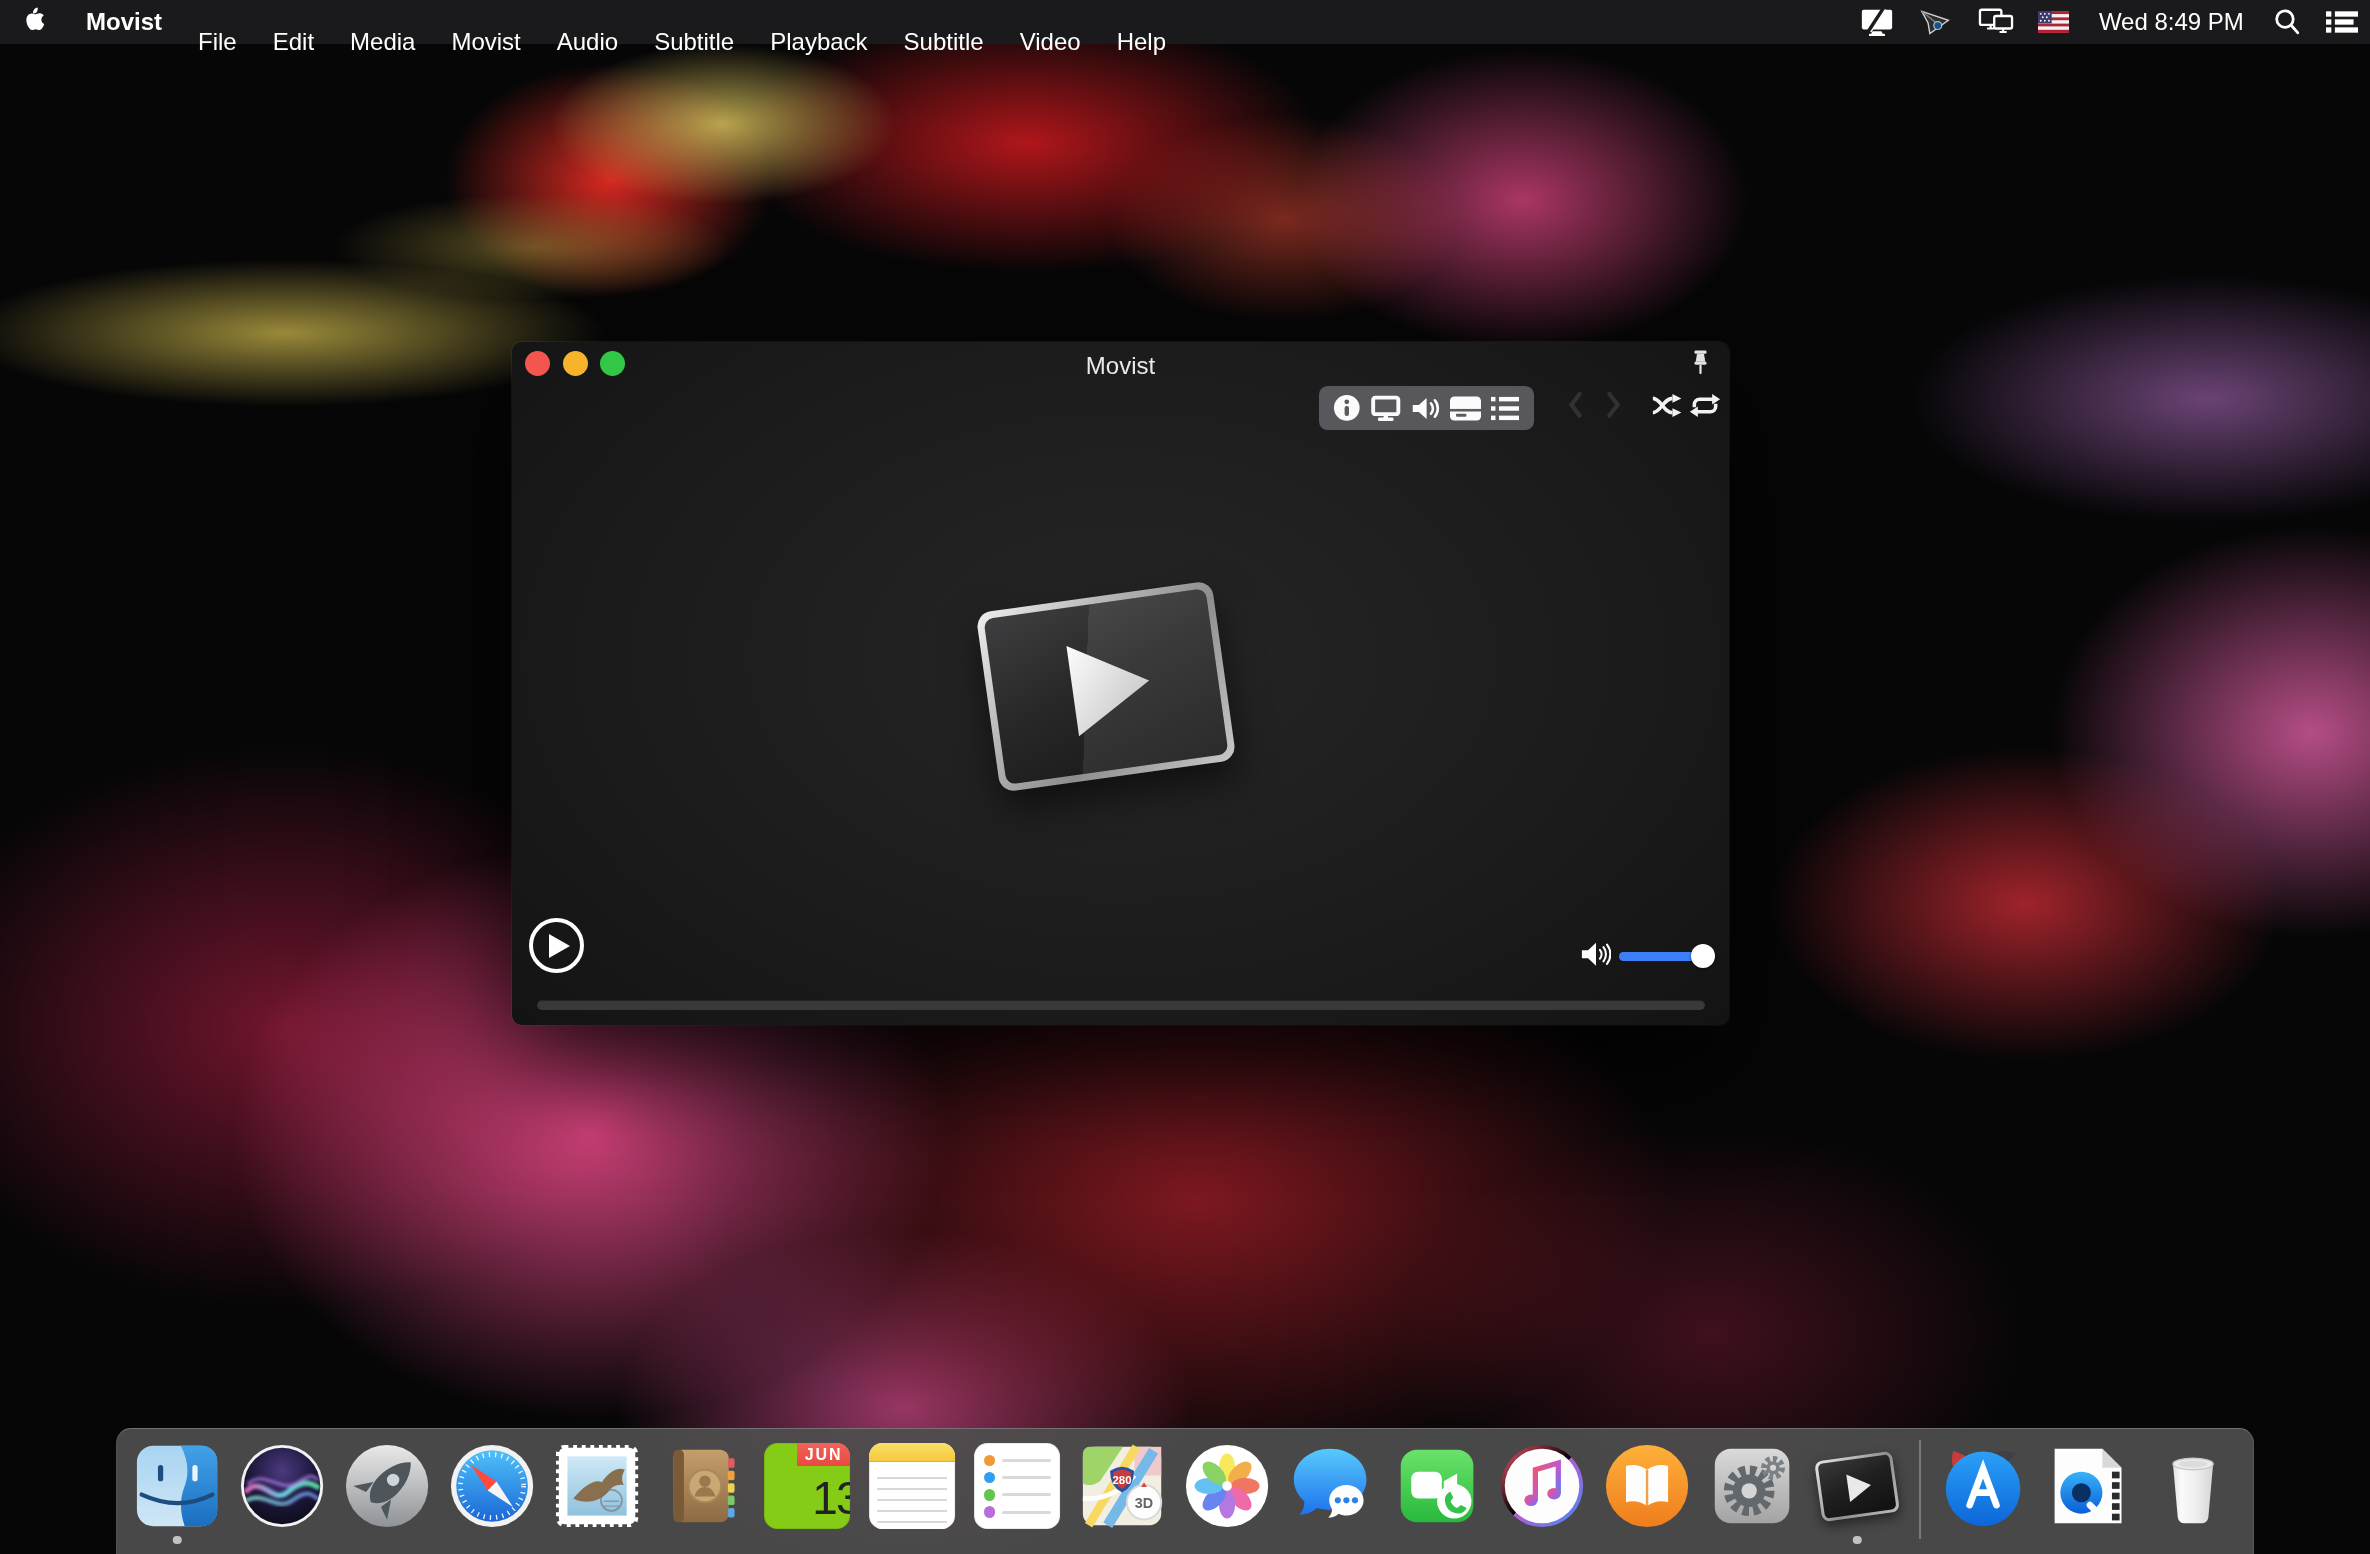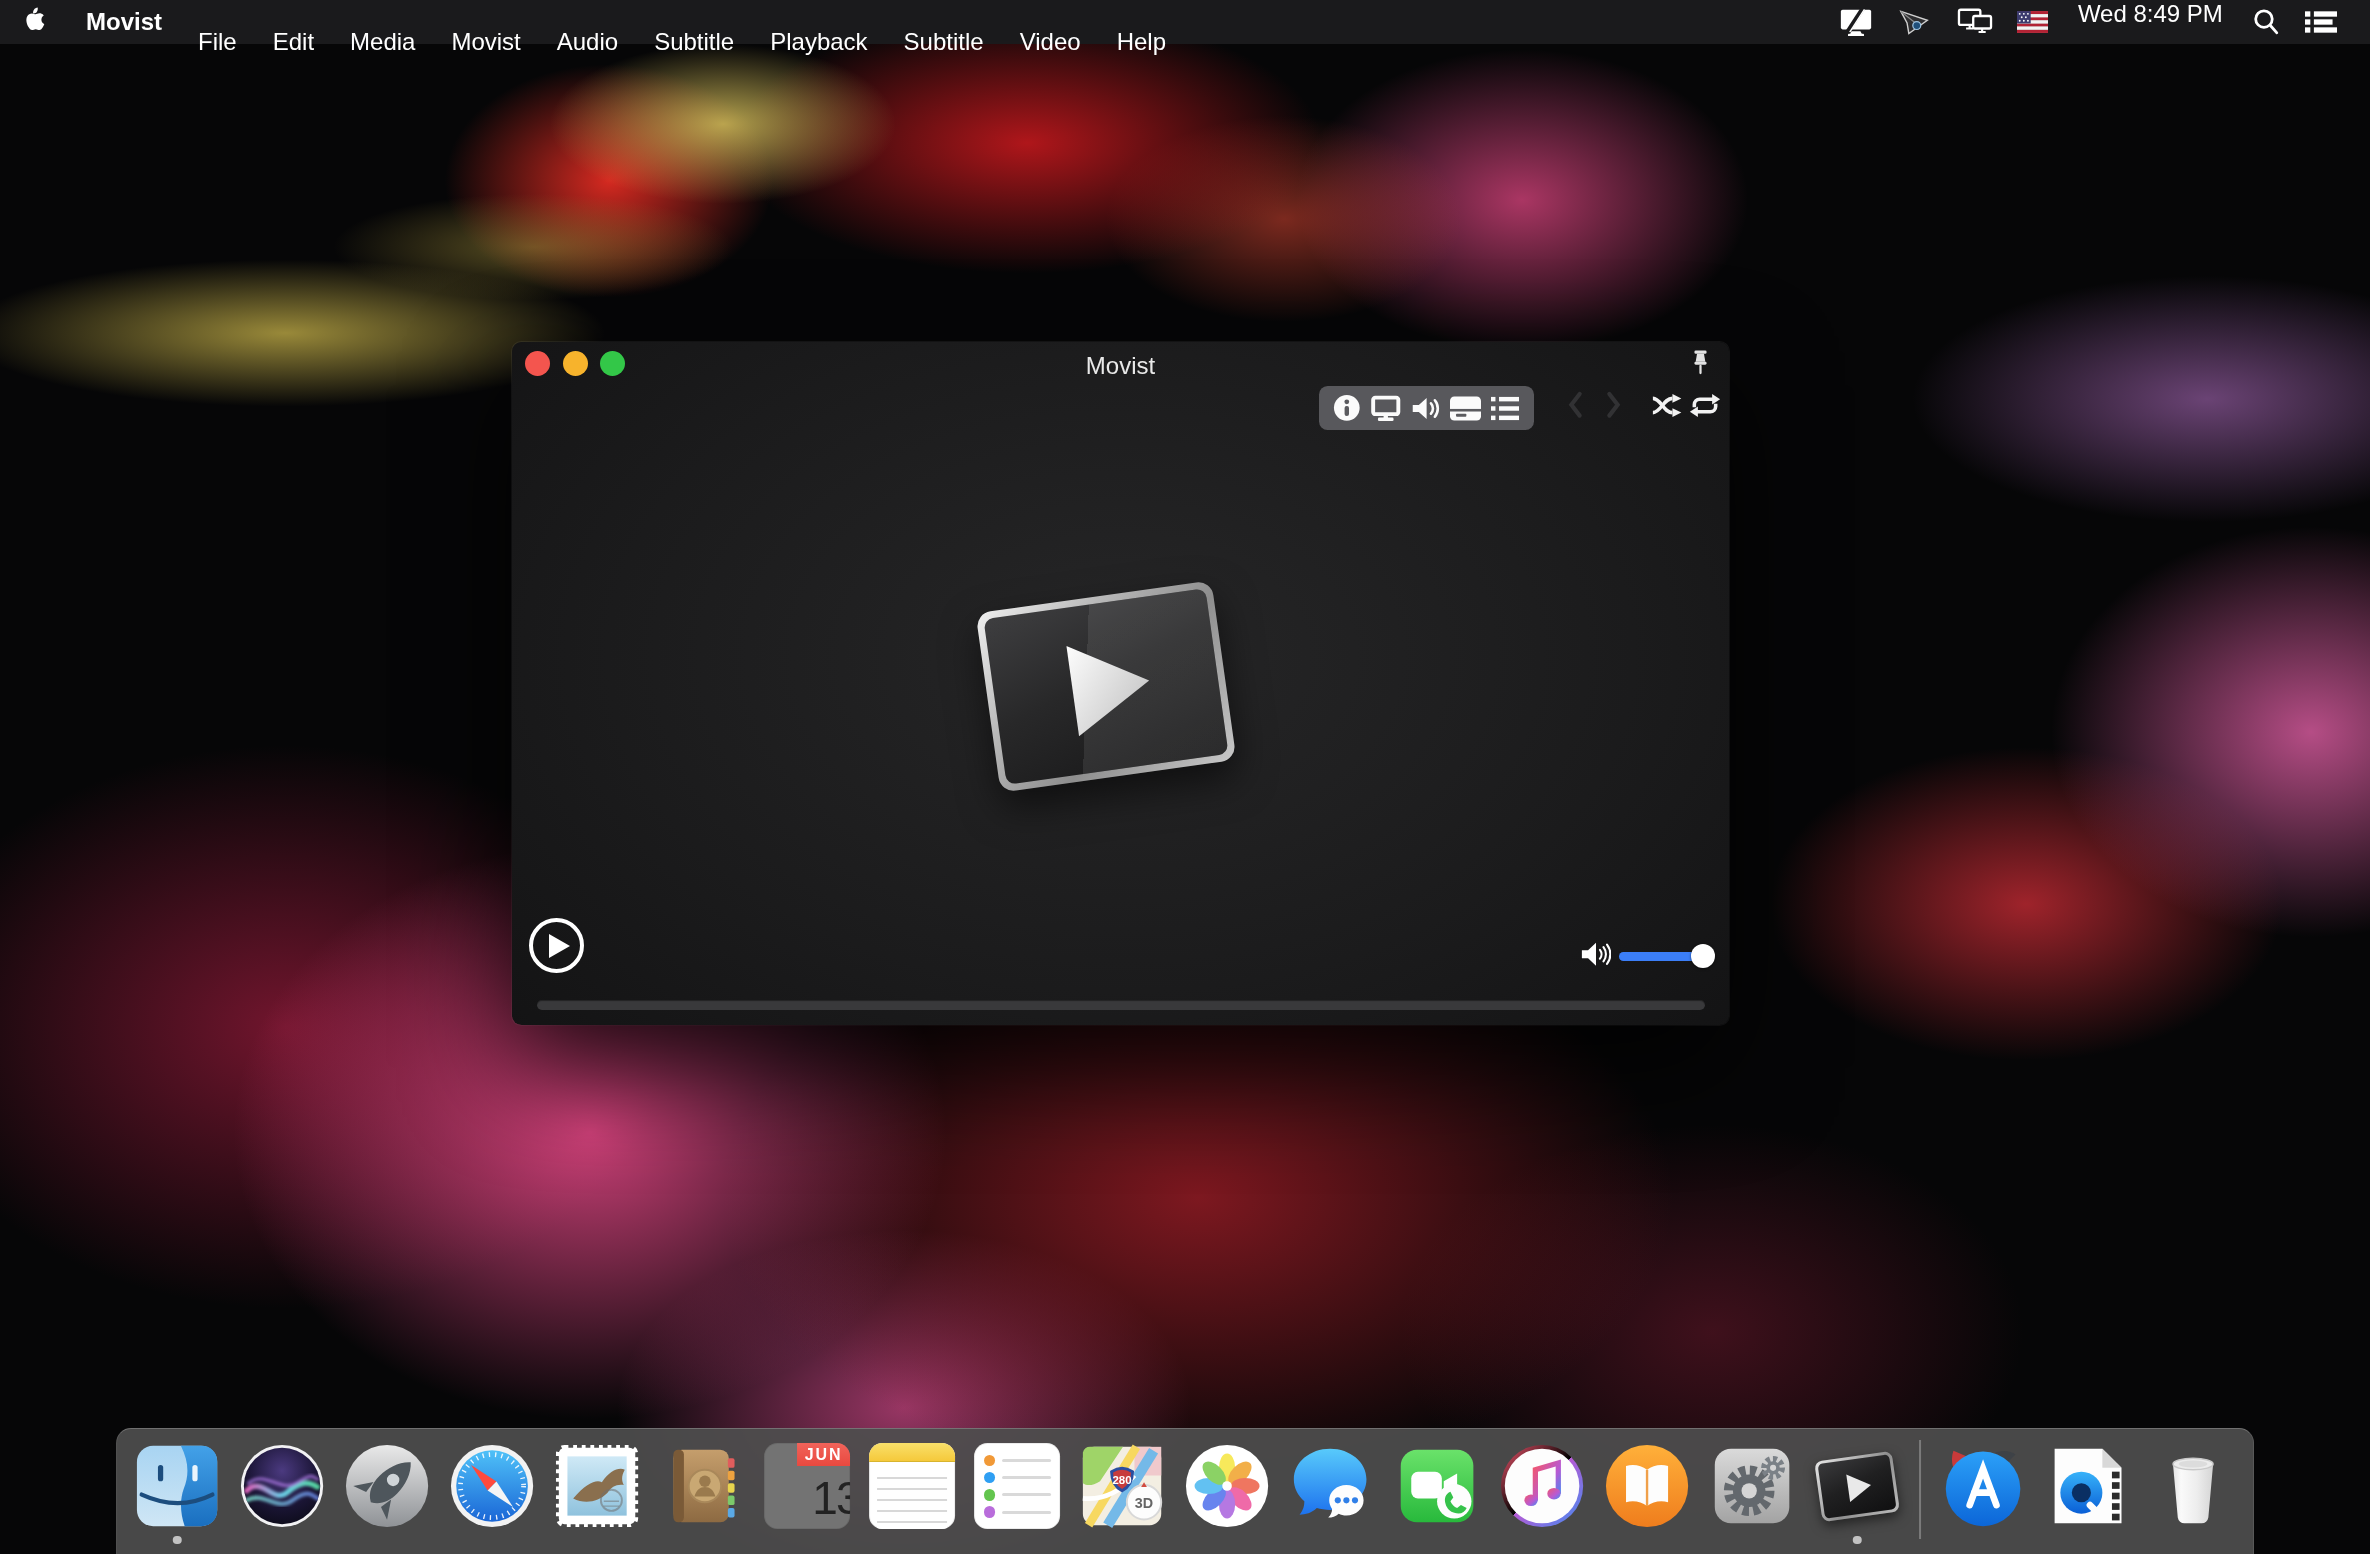--- a/index.html
+++ b/index.html
@@ -27,21 +27,21 @@
   }
 
   
   .menubar { position:absolute; left:0; top:0; width:100%; height:44px;
     background:rgba(27,27,29,.98); display:flex; align-items:center;
     color:#fff; font-size:24px; z-index:50; }
   .mb-left { display:flex; align-items:center; height:100%; }
   .mb-apple { padding:0 21px 0 25px; display:flex; align-items:center; height:100%; }
   .mb-app { font-weight:bold; padding:0 18px; }
   .mb-item { padding:0 18px;margin-top:40px; }
-  .mb-right { margin-left:auto; display:flex; align-items:flex-start; height:100%; padding-right:21px; }
+  .mb-right { margin-left:auto; display:flex; align-items:center; height:100%; }
   .st-icon { display:flex; align-items:center; justify-content:center; height:100%; padding:0 12.4px; }
   .mb-clock { padding:0 17px; white-space:nowrap; }
 
   
   .win { position:absolute; left:512px; top:342px; width:1217px; height:683px;
     border-radius:9.5px; overflow:hidden;
     background:radial-gradient(ellipse 932px 609px at 609px 314px, #262627 0%, #1b1b1c 55%, #111112 100%);
     box-shadow:0 43px 105px rgba(0,0,0,.75), 0 0 0 1px rgba(255,255,255,.07); z-index:10; }
   .tl { position:absolute; top:8.6px; width:25px; height:25px; border-radius:50%; }
   .tl.red { left:13.3px; } .tl.yellow { left:51px; } .tl.green { left:88px; }
@@ -91,21 +91,21 @@
     border-right:1px solid rgba(255,255,255,.10);
     display:flex; align-items:flex-start; padding:14.3px 17px 0 17px; gap:19px; z-index:60; }
   .dock-item { width:86px; height:86px; position:relative; flex:none; }
   .dock-item > svg, .dock-item > div { width:100%; height:100%; }
   .dock-item.running::after { content:""; position:absolute; left:50%; bottom:-15px;
     width:8.6px; height:8.6px; border-radius:50%; background:rgba(235,235,235,.75);
     transform:translateX(-50%); }
   .dock-div { width:1.9px; height:99px; margin-top:-3.8px; background:rgba(255,255,255,.28); flex:none; }
 
   
-  .ic-cal { background:#737373; border-radius:13.3px; overflow:hidden; display:flex; flex-direction:column;
+  .ic-cal { background:#84cc16; border-radius:13.3px; overflow:hidden; display:flex; flex-direction:column;
     box-shadow:inset 0 0 0 1px rgba(0,0,0,.08);padding-left:33px; }
   .cal-top { background:linear-gradient(#f2635a,#e8493f); color:#fff; font-size:16px; font-weight:bold;
     text-align:center; letter-spacing:1.9px; padding:2.9px 0 1.9px; }
   .cal-num { flex:1; display:flex; align-items:center; justify-content:center;
     font-size:46px; font-weight:300; color:#222; letter-spacing:-1.9px;margin-left:25px; }
 
   
   .ic-notes { background:#fff; border-radius:13.3px; overflow:hidden; box-shadow:inset 0 0 0 1px rgba(0,0,0,.08); }
   .notes-top { height:19px; background:linear-gradient(#f9e06a,#f5c93b); border-bottom:1px solid #d8b42e; }
   .notes-lines { height:67px;

